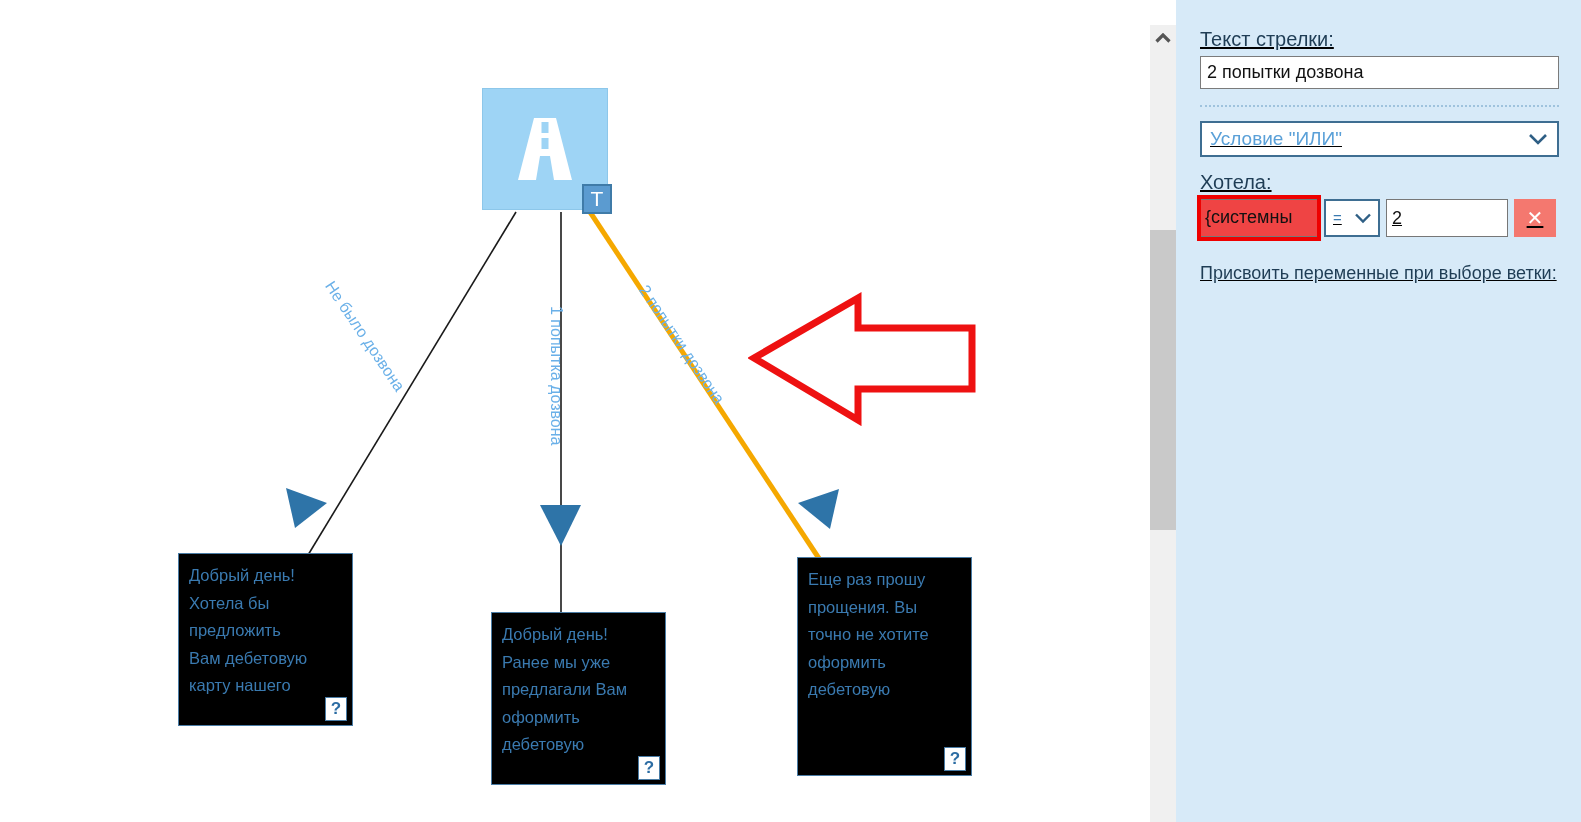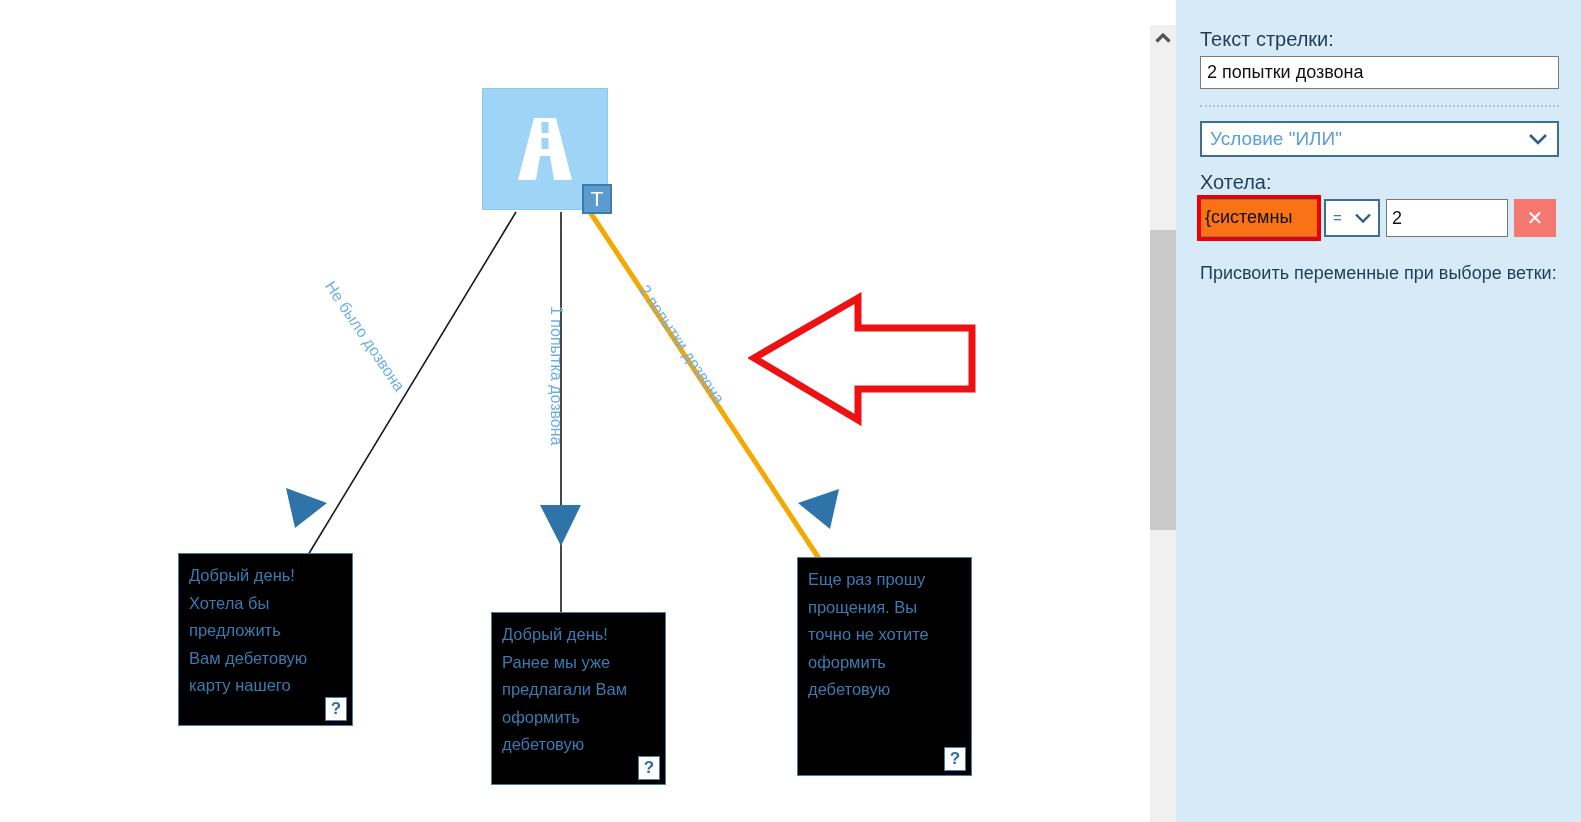--- a/index.html
+++ b/index.html
@@ -146,20 +146,21 @@
   #panel {
     position: absolute;
     left: 1176px;
     top: 0;
     width: 405px;
     height: 822px;
     background: #d7eaf8;
     box-sizing: border-box;
     padding: 26px 22px 0 24px;
     font-family: "Liberation Sans", sans-serif;
+    text-decoration: underline;
   }
   .field-label {
     color: #1f3d55;
     font-size: 20px;
     line-height: 26px;
     margin-bottom: 4px;
   }
   .text-input {
     width: 100%;
     height: 33px;
@@ -210,21 +211,21 @@
     position: relative;
     width: 118px;
     height: 38px;
   }
   .cond-var {
     position: absolute;
     left: 0; top: 0;
     width: 118px;
     height: 38px;
     box-sizing: border-box;
-    background: #f97316;
+    background: #ef4444;
     border: 1px solid #777;
     color: #111;
     font-size: 18px;
     line-height: 34px;
     padding-left: 4px;
     overflow: hidden;
     white-space: nowrap;
     font-family: "Liberation Sans", sans-serif;
   }
   .red-highlight {

